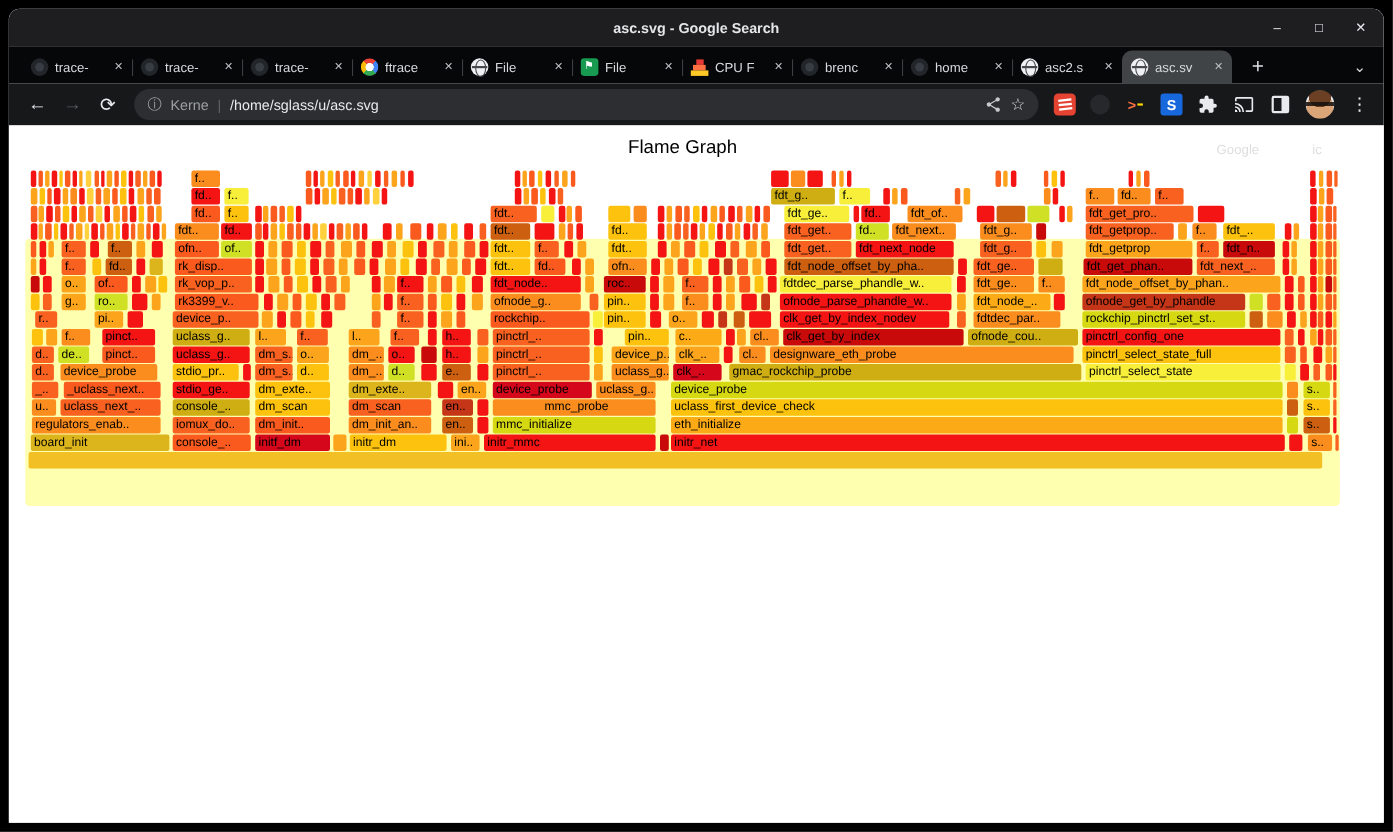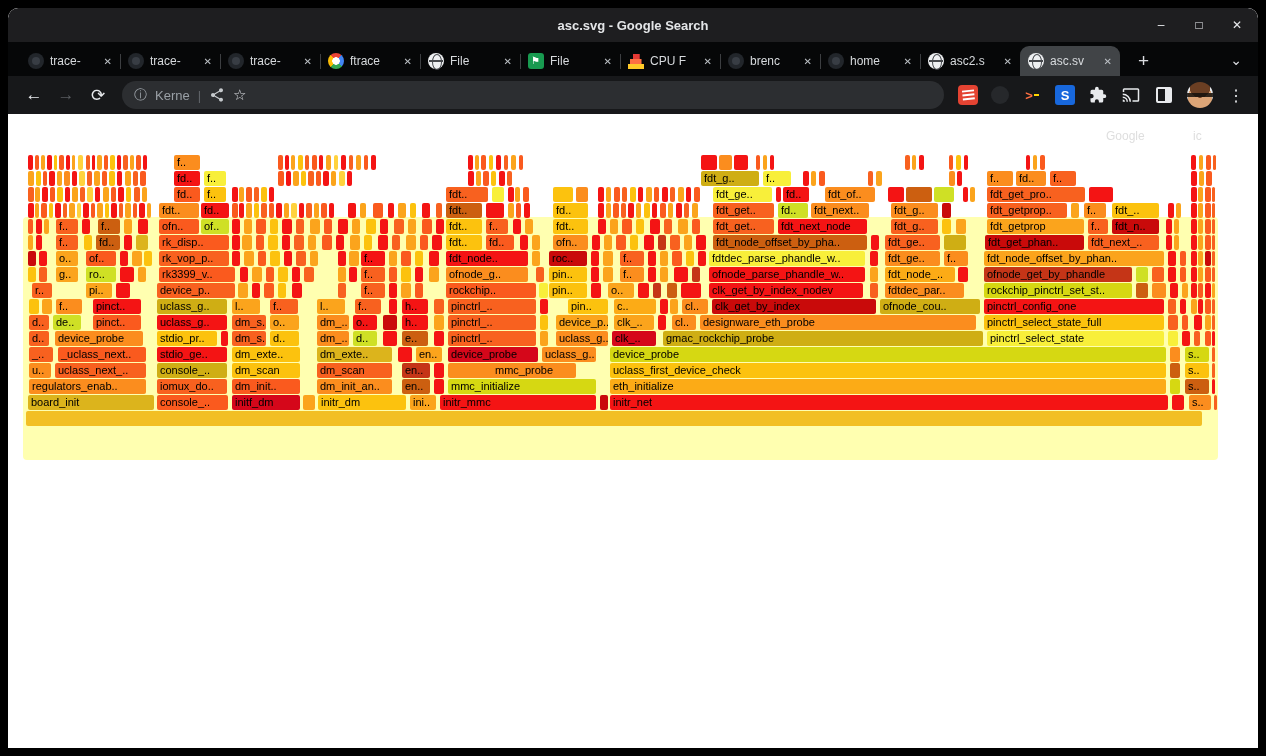--- a/index.html
+++ b/index.html
@@ -147,20 +147,21 @@
   </div>
 
   <div class="toolbar">
     <span class="nav-btn">←</span>
     <span class="nav-btn disabled">→</span>
     <span class="nav-btn">⟳</span>
     <div class="omnibox">
       <span class="omni-info">ⓘ</span>
       <span class="omni-scheme">Kerne</span>
       <span class="omni-sep">|</span>
+      <span class="omni-url">/home/sglass/u/asc.svg</span>
       <span class="omni-share">
         <svg width="16" height="16" viewBox="0 0 24 24">
             <path fill="#c6cacd" d="M18 16c-.8 0-1.5.3-2 .8L8.9 12.7c0-.2.1-.5.1-.7s0-.5-.1-.7l7-4.1c.5.5 1.3.8 2.1.8 1.7 0 3-1.3 3-3s-1.3-3-3-3-3 1.3-3 3c0 .2 0 .5.1.7L8 9.8C7.5 9.3 6.8 9 6 9c-1.7 0-3 1.3-3 3s1.3 3 3 3c.8 0 1.5-.3 2-.8l7.1 4.2c0 .2-.1.4-.1.6 0 1.6 1.3 2.9 3 2.9s3-1.3 3-2.9-1.3-3-3-3z"></path>
           </svg>
       </span>
       <span class="omni-star">☆</span>
     </div>
     <div class="ext-area">
       <span class="ext-icon ext-todoist"></span>
       <span class="ext-icon ext-dim"></span>
@@ -178,20 +179,21 @@
       </span>
       <span class="ext-icon">
           <span class="side-panel-box"></span>
         </span>
       <span class="avatar"></span>
       <span class="kebab">⋮</span>
     </div>
   </div>
 
   <div class="content">
+    <div class="fg-title">Flame Graph</div>
     <span class="fg-search" style="left:1098px">Google</span>
     <span class="fg-search" style="left:1185px">ic</span>
     <div id="flame-panel" style="left: 15px; top: 103px; width: 1195px; height: 243px; background: rgb(255, 255, 176);"></div>
     <div id="flame-rows">
         <div class="cell" style="left: 20px; top: 41px; width: 5px; background: rgb(244, 20, 20);"></div>
         <div class="cell" style="left: 27px; top: 41px; width: 4px; background: rgb(250, 90, 30);"></div>
         <div class="cell" style="left: 33px; top: 41px; width: 4px; background: rgb(251, 164, 28);"></div>
         <div class="cell" style="left: 39px; top: 41px; width: 5px; background: rgb(244, 20, 20);"></div>
         <div class="cell" style="left: 46px; top: 41px; width: 3px; background: rgb(252, 194, 14);"></div>
         <div class="cell" style="left: 51px; top: 41px; width: 5px; background: rgb(250, 90, 30);"></div>
@@ -746,21 +748,21 @@
         <div class="cell" style="left: 1162px; top: 233px; width: 10px; background: rgb(251, 141, 30);"></div>
         <div class="cell" style="left: 1177px; top: 233px; width: 24px; background: rgb(214, 216, 18);">s..</div>
         <div class="cell" style="left: 1204px; top: 233px; width: 3px; background: rgb(248, 97, 31);"></div>
         <div class="cell" style="left: 21px; top: 249px; width: 22px; background: rgb(251, 141, 30);">u..</div>
         <div class="cell" style="left: 47px; top: 249px; width: 91px; background: rgb(248, 97, 31);">uclass_next_..</div>
         <div class="cell" style="left: 149px; top: 249px; width: 70px; background: rgb(207, 174, 20);">console_..</div>
         <div class="cell" style="left: 224px; top: 249px; width: 68px; background: rgb(252, 194, 14);">dm_scan</div>
         <div class="cell" style="left: 309px; top: 249px; width: 75px; background: rgb(248, 97, 31);">dm_scan</div>
         <div class="cell" style="left: 394px; top: 249px; width: 28px; background: rgb(197, 53, 23);">en..</div>
         <div class="cell" style="left: 426px; top: 249px; width: 10px; background: rgb(244, 20, 20);"></div>
-        <div class="cell" style="left: 440px; top: 249px; width: 128px; background: rgb(251, 141, 30); padding-left: 47px;">mmc_probe</div>
+        <div class="cell" style="left: 440px; top: 249px; width: 148px; background: rgb(251, 141, 30); padding-left: 47px;">mmc_probe</div>
         <div class="cell" style="left: 602px; top: 249px; width: 556px; background: rgb(252, 194, 14);">uclass_first_device_check</div>
         <div class="cell" style="left: 1162px; top: 249px; width: 10px; background: rgb(204, 95, 16);"></div>
         <div class="cell" style="left: 1177px; top: 249px; width: 24px; background: rgb(252, 194, 14);">s..</div>
         <div class="cell" style="left: 1204px; top: 249px; width: 3px; background: rgb(248, 97, 31);"></div>
         <div class="cell" style="left: 21px; top: 265px; width: 117px; background: rgb(251, 141, 30);">regulators_enab..</div>
         <div class="cell" style="left: 149px; top: 265px; width: 70px; background: rgb(248, 97, 31);">iomux_do..</div>
         <div class="cell" style="left: 224px; top: 265px; width: 68px; background: rgb(250, 90, 30);">dm_init..</div>
         <div class="cell" style="left: 309px; top: 265px; width: 75px; background: rgb(251, 141, 30);">dm_init_an..</div>
         <div class="cell" style="left: 394px; top: 265px; width: 28px; background: rgb(204, 95, 16);">en..</div>
         <div class="cell" style="left: 426px; top: 265px; width: 10px; background: rgb(244, 20, 20);"></div>

